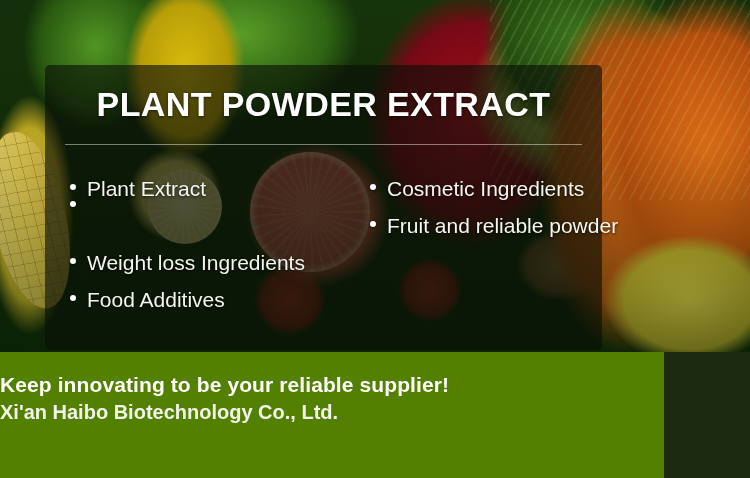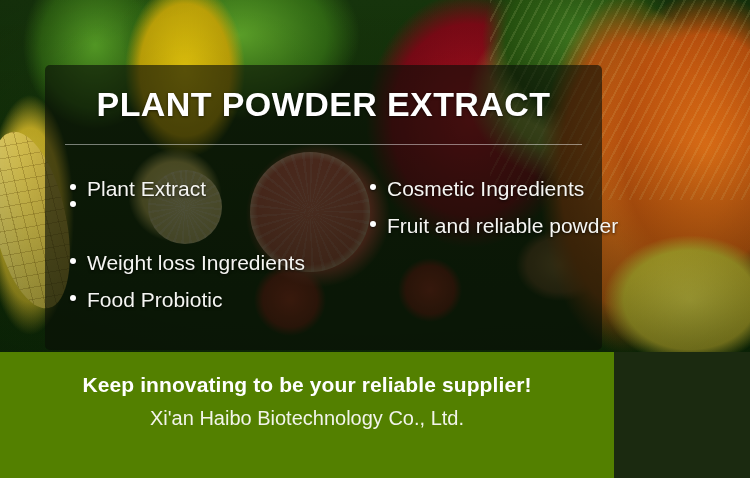--- a/index.html
+++ b/index.html
@@ -179,38 +179,38 @@
     position: relative;
     top: -6px;
     box-shadow: 0 1px 2px rgba(0,0,0,0.6);
   }
 
   
   .footer {
     position: absolute;
     left: 0;
     top: 352px;
-    width: 614px;
+    width: 664px;
     height: 126px;
     background: #538000;
-    text-align: center;
+    text-align: left;
   }
   .footer-tagline {
     color: #ffffff;
     font-size: 21px;
     font-weight: bold;
     letter-spacing: 0.1px;
     margin-top: 20px;
     line-height: 26px;
   }
   .footer-company {
     color: #f2f4ea;
     font-size: 20px;
-    font-weight: normal;
-    margin-top: 7px;
+    font-weight: bold;
+    margin-top: 1px;
     line-height: 26px;
   }
 </style>
 </head>
 <body>
 
 <div class="banner">
 
   <div class="photo">
     <div class="photo-base"></div>
@@ -236,21 +236,21 @@
         </div>
         <div class="list-item">
           <span class="bullet"></span>
         </div>
         <div class="list-item">
           <span class="bullet"></span>
           <span>Weight loss Ingredients</span>
         </div>
         <div class="list-item">
           <span class="bullet"></span>
-          <span>Food Probiotic</span>
+          <span>Food Additives</span>
         </div>
       </div>
 
       <div class="list-col right">
         <div class="list-item">
           <span class="bullet"></span>
           <span>Cosmetic Ingredients</span>
         </div>
         <div class="list-item">
           <span class="bullet"></span>

